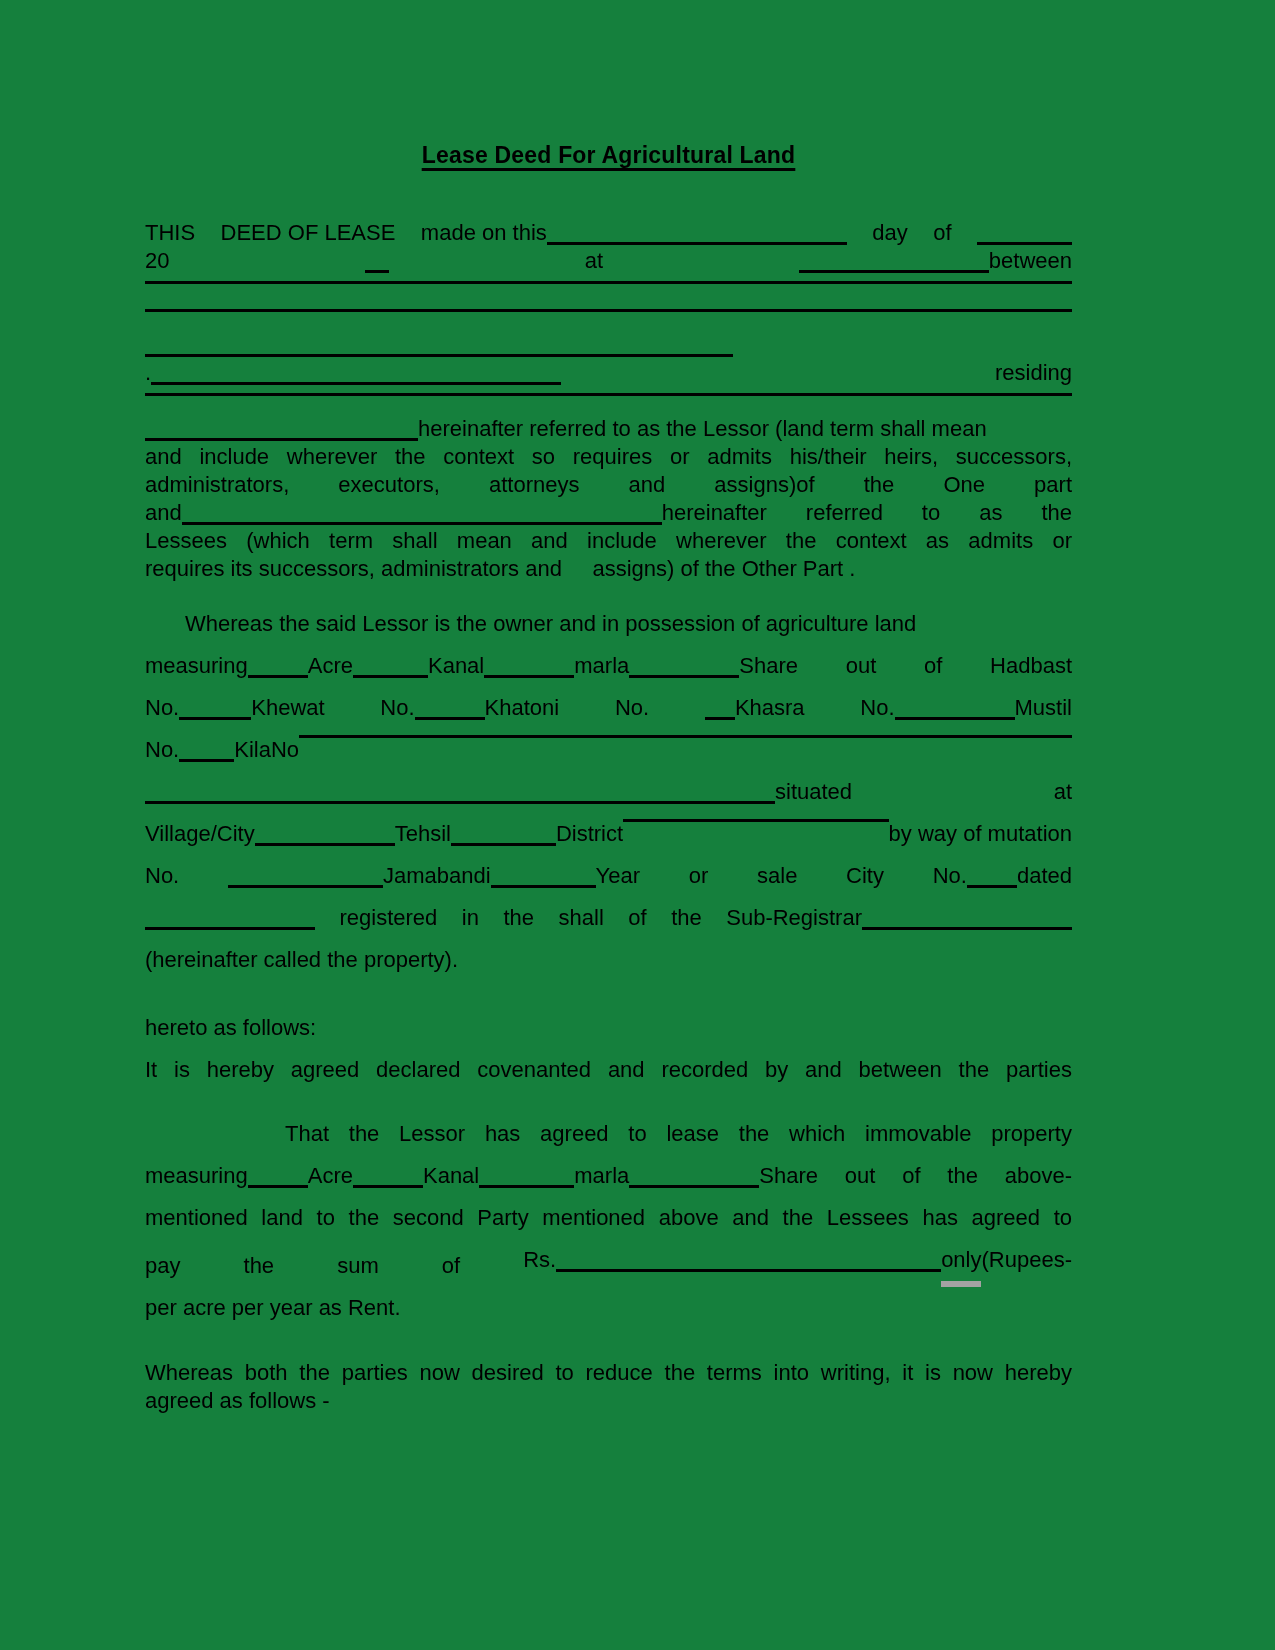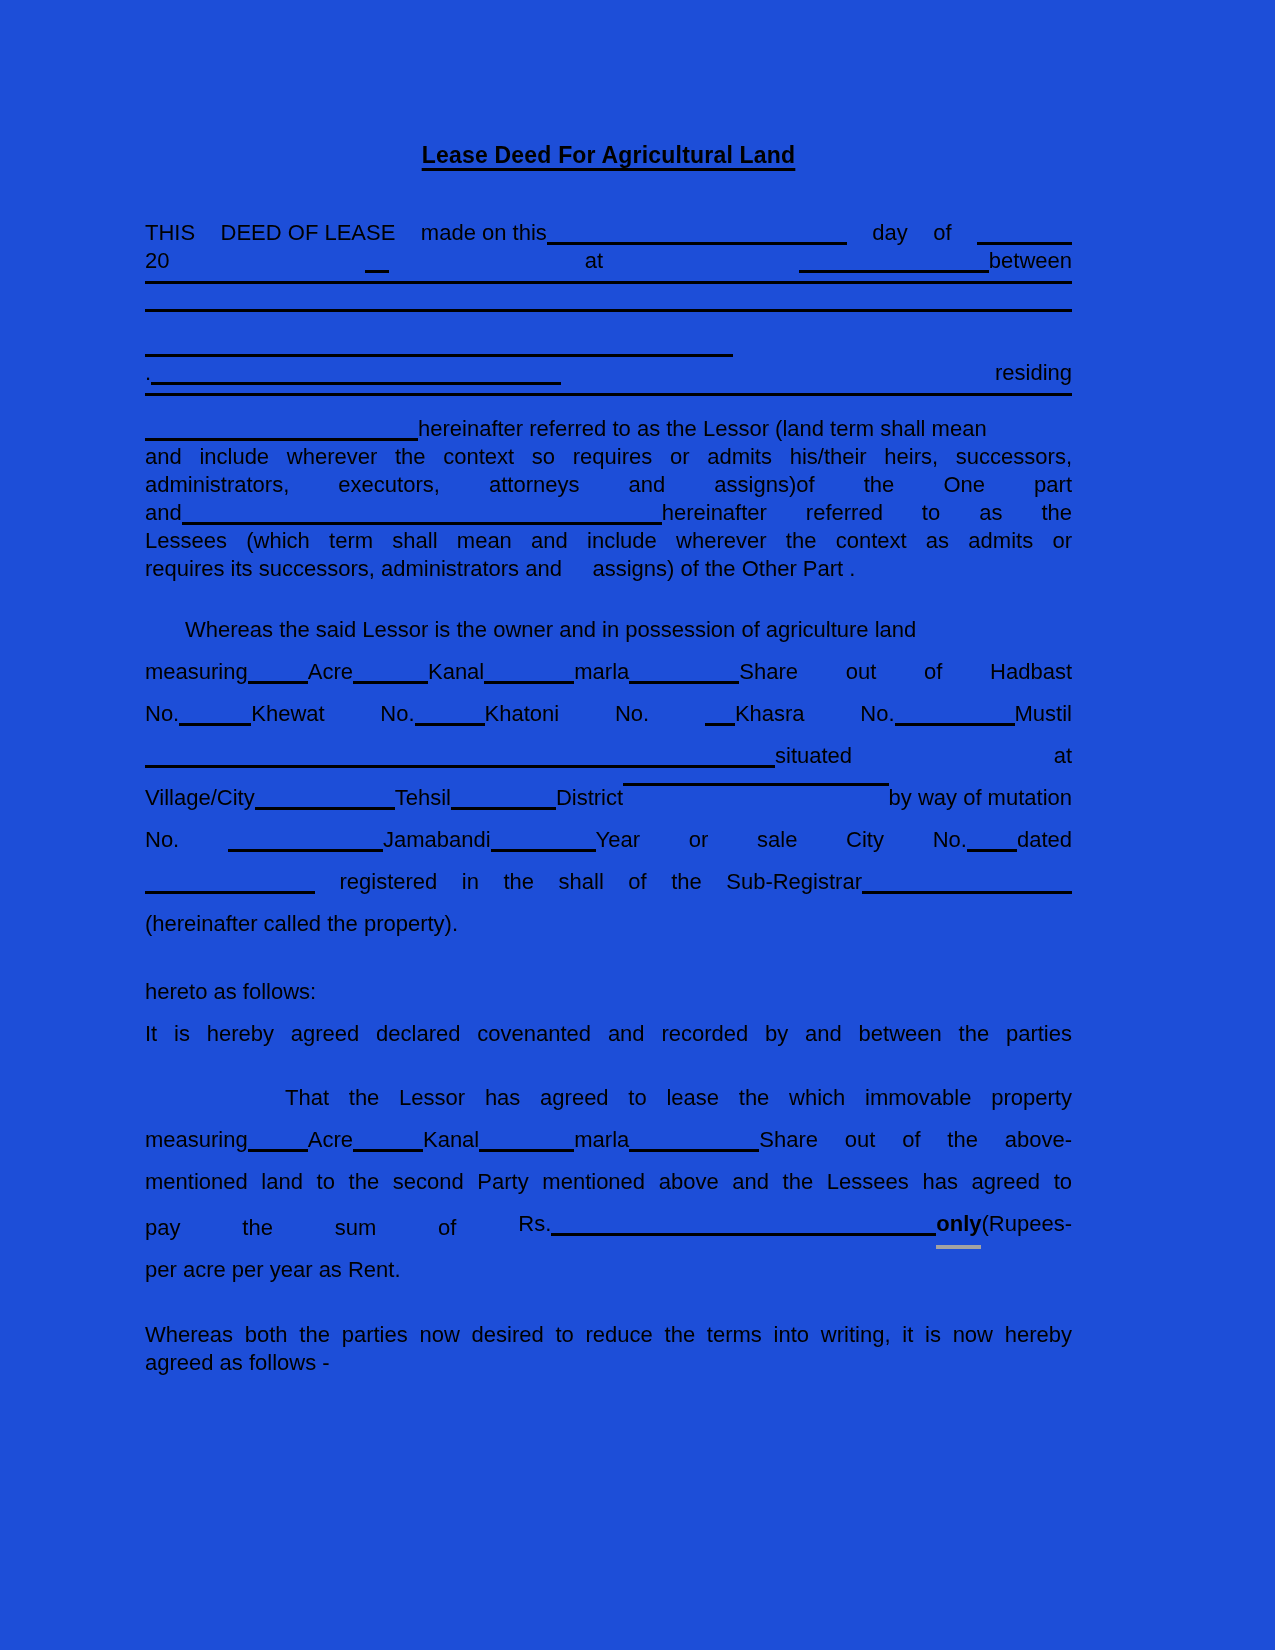--- a/index.html
+++ b/index.html
@@ -1,38 +1,38 @@
 <!DOCTYPE html>
 <html><head>
 <meta charset="utf-8">
 <style>
   html,body{margin:0;padding:0;background:#ffffff;}
   .page{
     position:relative;
     width:1275px;height:1650px;
-    background:#1d4ed8;
+    background:#15803d;
     box-sizing:border-box;
     padding:142px 203px 0 145px;
     color:#000;
     font-family:"Liberation Sans", sans-serif;
     font-size:22px;
     overflow:hidden;
   }
   .title{
     text-align:center;
     font-weight:bold;
     font-size:23px;
     text-decoration:underline;
     text-decoration-thickness:3px;
     text-underline-offset:5px;
     margin-bottom:50px;
     letter-spacing:.2px;
   }
   .para{margin:0;}
-  .para.mt18{margin-top:26px;}
+  .para.mt18{margin-top:20px;}
   .para.mt22{margin-top:22px;}
   .para.mt26{margin-top:26px;}
   .para.mt30{margin-top:30px;}
   .single .line{min-height:28px;line-height:28px;}
   .lh15   .line{min-height:42px;line-height:42px;}
   .line{width:100%;box-sizing:border-box;}
   .line.flexline{display:flex;justify-content:space-between;align-items:flex-end;}
   .line.jtext{display:block;text-align:justify;text-align-last:justify;}
   .line.plain{display:block;white-space:pre;}
   .chunk{white-space:pre;flex:0 0 auto;}
@@ -44,22 +44,21 @@
   }
   .grow{
     flex:1 1 auto;
     height:1px;
     border-bottom:3px solid #000;
     align-self:baseline;
     transform:translateY(5px);
   }
   .ul{
     display:inline-block;
-    border-bottom:4px solid #a3a3a3;
-    font-weight:bold;
+    border-bottom:6px solid #a3a3a3;
   }
 </style>
 </head>
 <body>
 
 <div class="page">
   <div class="title">Lease Deed For Agricultural Land</div>
   <div id="doc-body">
       <div class="para single">
         <div class="line flexline">
@@ -114,20 +113,24 @@
           <span class="chunk"><span>out</span></span>
           <span class="chunk"><span>of</span></span>
           <span class="chunk"><span>Hadbast</span></span>
         </div>
         <div class="line flexline">
           <span class="chunk"><span>No.</span><span class="blank" style="width: 72px;"></span><span>Khewat</span></span>
           <span class="chunk"><span>No.</span><span class="blank" style="width: 70px;"></span><span>Khatoni</span></span>
           <span class="chunk"><span>No.</span></span>
           <span class="chunk"><span class="blank" style="width: 30px;"></span><span>Khasra</span></span>
           <span class="chunk"><span>No.</span><span class="blank" style="width: 120px;"></span><span>Mustil</span></span>
+        </div>
+        <div class="line flexline">
+          <span class="chunk"><span>No.</span><span class="blank" style="width: 55px;"></span><span>KilaNo</span></span>
+          <div class="grow"></div>
         </div>
         <div class="line flexline">
           <span class="chunk"><span class="blank" style="width: 630px;"></span><span>situated</span></span>
           <span class="chunk"><span>at</span></span>
         </div>
         <div class="line flexline">
           <span class="chunk"><span>Village/City</span><span class="blank" style="width: 140px;"></span><span>Tehsil</span><span class="blank" style="width: 105px;"></span><span>District</span></span>
           <div class="grow"></div>
           <span class="chunk"><span>by way of mutation</span></span>
         </div>

